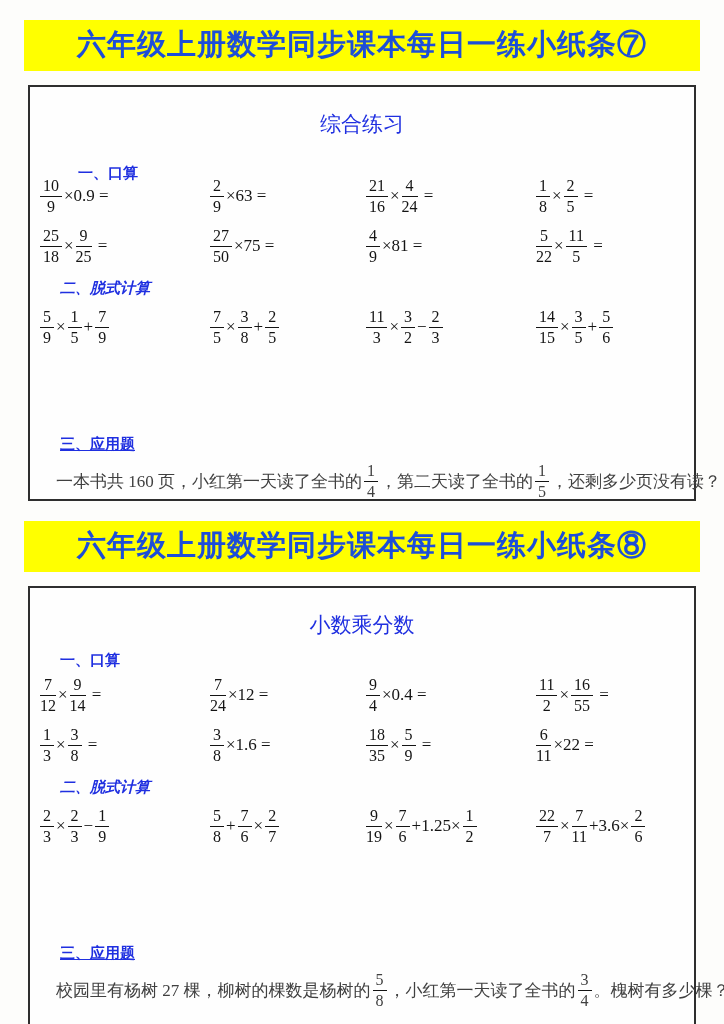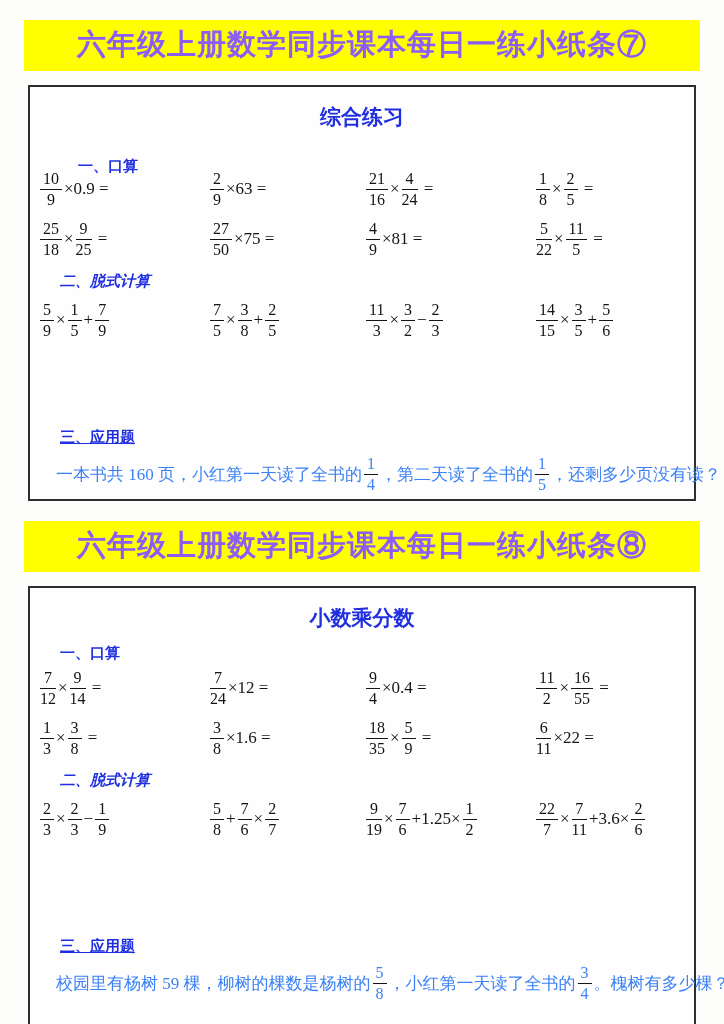--- a/index.html
+++ b/index.html
@@ -8,44 +8,44 @@
     width: 724px;
     height: 1024px;
     background: #fdfdfb;
     font-family: "Liberation Serif", serif;
     overflow: hidden;
   }
   .banner {
     width: 676px;
     margin: 20px auto 14px auto;
     background: #ffff00;
-    color: #8b5cf6;
+    color: #1d4ed8;
     font-family: "Liberation Sans", sans-serif;
     font-weight: bold;
     font-size: 29px;
     letter-spacing: 1px;
     text-align: center;
     padding: 5px 0 6px 0;
   }
   .sheet {
     width: 668px;
     margin: 0 auto;
     border: 2px solid #2e2e2e;
     background: #fefefe;
     position: relative;
   }
   .sheet-7 { height: 416px; margin-bottom: 14px; }
   .sheet-8 { height: 446px; }
   .sheet-title {
     text-align: center;
     color: #1f2fe0;
     font-family: "Liberation Sans", sans-serif;
-    font-weight: bold;
+    font-weight: normal;
     font-size: 21px;
-    margin-top: 16px;
+    margin-top: 23px;
   }
   .sec-heading {
     color: #1f2fe0;
     font-family: "Liberation Sans", sans-serif;
     font-weight: bold;
     font-size: 15px;
     margin-left: 30px;
   }
   .oral-heading-7 { margin-top: 26px; margin-left: 48px; margin-bottom: -12px; position: relative; z-index: 2; }
   .oral-heading-8 { margin-top: 12px; }
@@ -78,21 +78,21 @@
   .frac .den { display: block; padding-top: 1px; }
   .workspace-7 { height: 62px; }
   .workspace-8 { height: 72px; }
   .word-problem {
     display: flex;
     align-items: center;
     flex-wrap: nowrap;
     padding-left: 26px;
     font-family: "Liberation Serif", serif;
     font-size: 17px;
-    color: #3b82f6;
+    color: #404040;
     margin-top: 8px;
   }
 </style>
 </head>
 <body>
 
 <div class="page">
 
   <div class="banner">六年级上册数学同步课本每日一练小纸条⑦</div>
 
@@ -419,21 +419,21 @@
             <span class="frac">
               <span class="num">2</span>
               <span class="den">6</span>
             </span>
           </div>
         </div>
       </div>
     <div class="workspace-8"></div>
     <div class="sec-heading word-heading">三、应用题</div>
     <div class="word-problem">
-        <span class="mtext">校园里有杨树 59 棵，柳树的棵数是杨树的</span>
+        <span class="mtext">校园里有杨树 27 棵，柳树的棵数是杨树的</span>
         <span class="frac">
           <span class="num">5</span>
           <span class="den">8</span>
         </span>
         <span class="mtext">，小红第一天读了全书的</span>
         <span class="frac">
           <span class="num">3</span>
           <span class="den">4</span>
         </span>
         <span class="mtext">。槐树有多少棵？</span>

